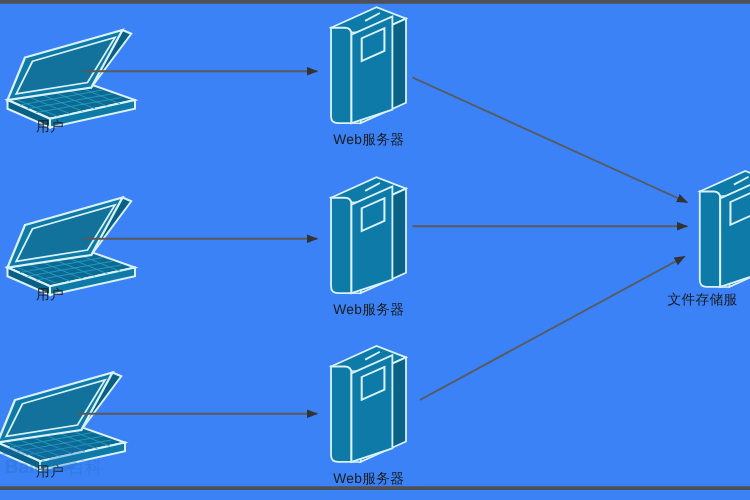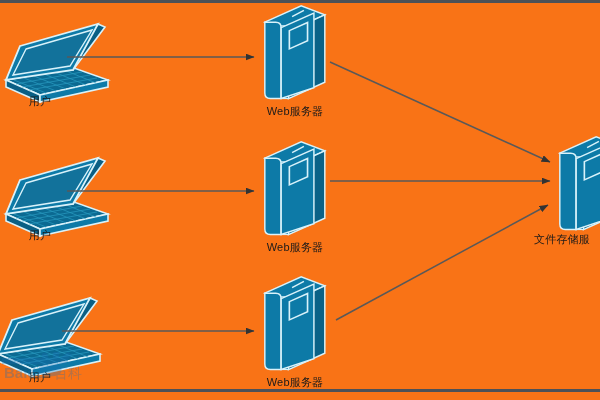--- a/index.html
+++ b/index.html
@@ -8,21 +8,21 @@
     padding: 0;
     background: #ffffff;
   }
   body {
     font-family: "Liberation Sans", "DejaVu Sans", sans-serif;
   }
   #canvas {
     position: relative;
     width: 600px;
     height: 400px;
-    background: #f97316;
+    background: #3b82f6;
     overflow: hidden;
     box-sizing: border-box;
   }
   .frame-line {
     position: absolute;
     left: 0;
     width: 600px;
     height: 3px;
     background: #4d5157;
   }

